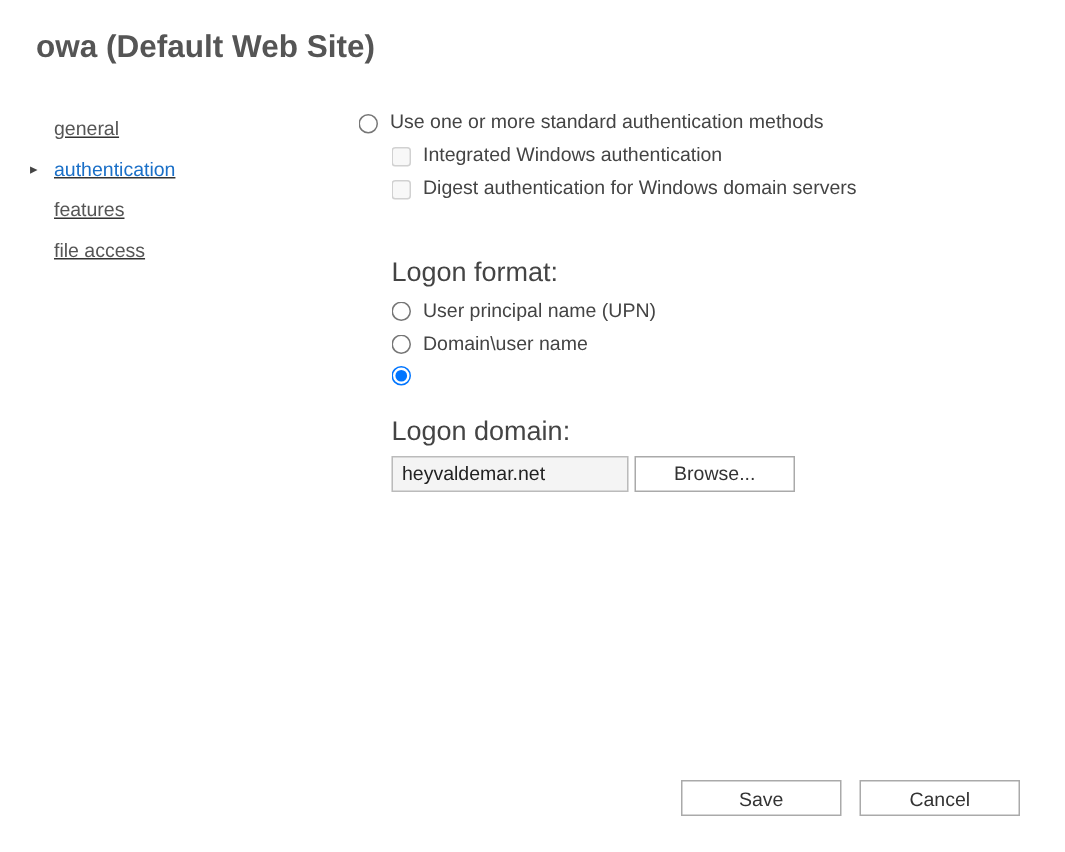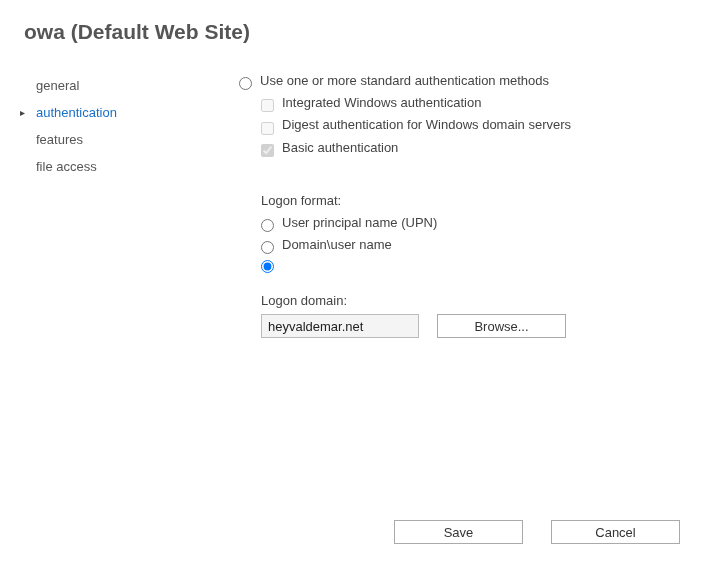--- a/index.html
+++ b/index.html
@@ -18,20 +18,21 @@
       font-weight: 700;
       color: #555;
       margin-bottom: 28px;
     }
     .content {
       display: flex;
     }
     .sidebar {
       width: 175px;
       flex-shrink: 0;
+      text-decoration: underline;
     }
     .sidebar-item {
       font-size: 13px;
       color: #555;
       padding: 6px 0 6px 12px;
       cursor: pointer;
       position: relative;
     }
     .sidebar-item.selected {
       color: #1a6fc7;
@@ -42,21 +43,21 @@
       top: 8px;
       font-size: 10px;
       color: #444;
     }
     .main {
       flex: 1;
       padding-left: 40px;
     }
     .option-row {
       display: flex;
-      align-items: flex-end;
+      align-items: center;
       margin-bottom: 4px;
     }
     .option-indent {
       padding-left: 22px;
     }
     input[type="radio"], input[type="checkbox"] {
       margin-right: 8px;
       margin-top: 2px;
       width: 13px;
       height: 13px;
@@ -65,58 +66,58 @@
       color: #444;
       font-size: 13px;
       line-height: 1.4;
     }
     .section-spacer {
       height: 28px;
     }
     .sub-label {
       padding-left: 22px;
       color: #444;
-      font-size: 13px;
+      font-size: 18px;
       margin-bottom: 6px;
       margin-top: 4px;
     }
     .domain-row {
       display: flex;
       align-items: flex-end;
-      gap: 18px;
+      gap: 4px;
       padding-left: 22px;
       margin-top: 4px;
     }
     .text-input {
       width: 158px;
       height: 24px;
       border: 1px solid #bbb;
       background: #f4f4f4;
       padding: 2px 6px;
       font-size: 13px;
       font-family: inherit;
       color: #222;
     }
     .button {
-      width: 129px;
+      width: 107px;
       height: 24px;
       border: 1px solid #aaa;
       background: #fff;
       font-size: 13px;
       font-family: inherit;
       color: #333;
       cursor: pointer;
       text-align: center;
     }
     .footer {
       position: absolute;
       bottom: 24px;
       right: 30px;
       display: flex;
-      gap: 28px;
+      gap: 12px;
     }
   </style>
 </head>
 <body>
 
 <div class="page-title">owa (Default Web Site)</div>
 
 <div class="content">
   <div class="sidebar">
     <div class="sidebar-item">
@@ -140,24 +141,20 @@
       <span class="option-label">Use one or more standard authentication methods</span>
     </div>
     <div class="option-row option-indent">
       <input type="checkbox" disabled="" style="">
       <span class="option-label">Integrated Windows authentication</span>
     </div>
     <div class="option-row option-indent">
       <input type="checkbox" disabled="" style="">
       <span class="option-label">Digest authentication for Windows domain servers</span>
     </div>
-    <div class="option-row option-indent">
-      <input type="checkbox" checked="" disabled="" style="">
-      <span class="option-label">Basic authentication</span>
-    </div>
 
     <div class="section-spacer"></div>
 
     <div class="sub-label">Logon format:</div>
     <div class="option-row option-indent">
       <input type="radio" name="logonfmt" style="">
       <span class="option-label">User principal name (UPN)</span>
     </div>
     <div class="option-row option-indent">
       <input type="radio" name="logonfmt" style="">

